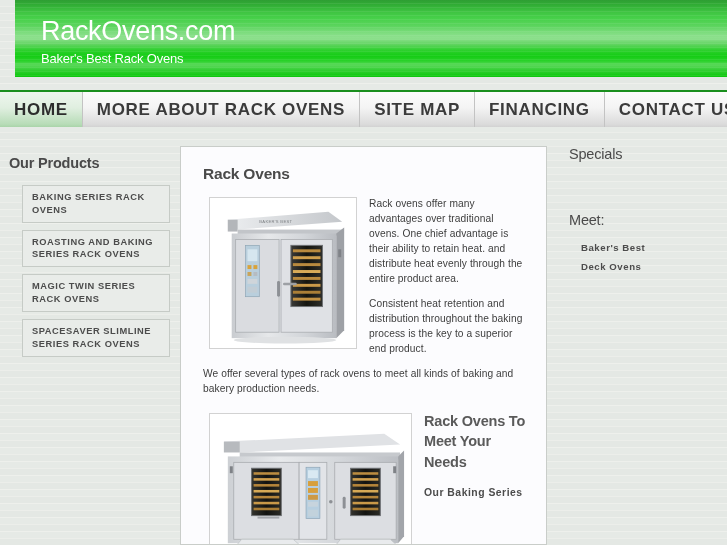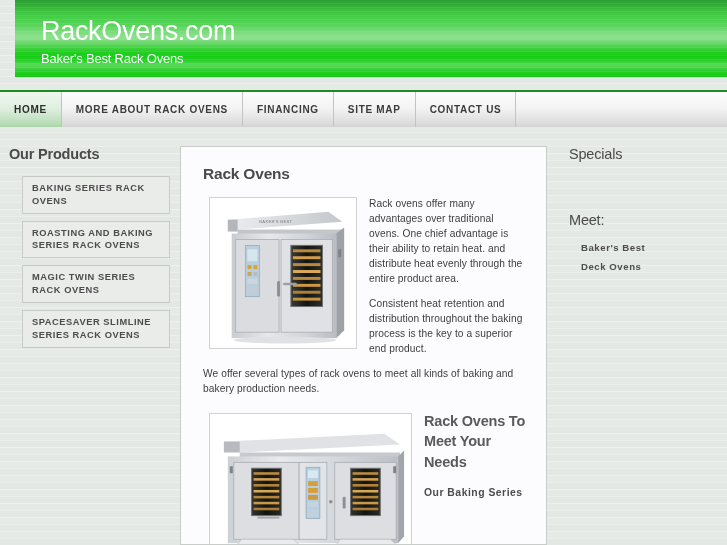--- a/index.html
+++ b/index.html
@@ -110,21 +110,21 @@
     height: 100%;
     list-style: none;
     padding-left: 0;
   }
   .nav-item {
     display: flex;
     align-items: center;
     justify-content: center;
     padding: 0 14px;
     height: 100%;
-    font-size: 10px;
+    font-size: 17px;
     font-weight: bold;
     letter-spacing: 0.7px;
     color: #3b3b3b;
     border-right: 1px solid #c3c3c3;
     cursor: pointer;
     white-space: nowrap;
     background: linear-gradient(to bottom, #fcfcfc 0%, #f4f4f4 45%, #dbdbdb 92%, #d2d2d2 100%);
   }
   .nav-item.active {
     background: linear-gradient(to bottom, #eef6ee 0%, #e0efe0 45%, #b7dcb7 92%, #a9d4a9 100%);
@@ -143,21 +143,21 @@
     width: 727px;
     height: 418px;
     z-index: 2;
     display: flex;
   }
 
   
   .sidebar-left {
     width: 180px;
     flex: 0 0 180px;
-    padding: 19px 0 0 9px;
+    padding: 28px 0 0 9px;
     border-radius: 30px;
   }
   .sidebar-heading {
     font-size: 14.5px;
     font-weight: bold;
     color: #4a4a4a;
     letter-spacing: -0.2px;
     margin-bottom: 14px;
     padding-left: 0px;
   }
@@ -278,22 +278,22 @@
 
 <div class="header">
   <div class="site-title">RackOvens.com</div>
   <div class="site-tagline">Baker's Best Rack Ovens</div>
 </div>
 
 <nav class="navbar">
   <ul class="nav-list">
     <li class="nav-item active">HOME</li>
     <li class="nav-item">MORE ABOUT RACK OVENS</li>
+    <li class="nav-item">SITE MAP</li>
     <li class="nav-item">FINANCING</li>
-    <li class="nav-item">SITE MAP</li>
     <li class="nav-item">CONTACT US</li>
     <li class="nav-spacer"></li>
   </ul>
 </nav>
 
 <div class="layout">
 
   <aside class="sidebar-left">
     <div class="sidebar-heading">Our Products</div>
     <ul class="product-list">

